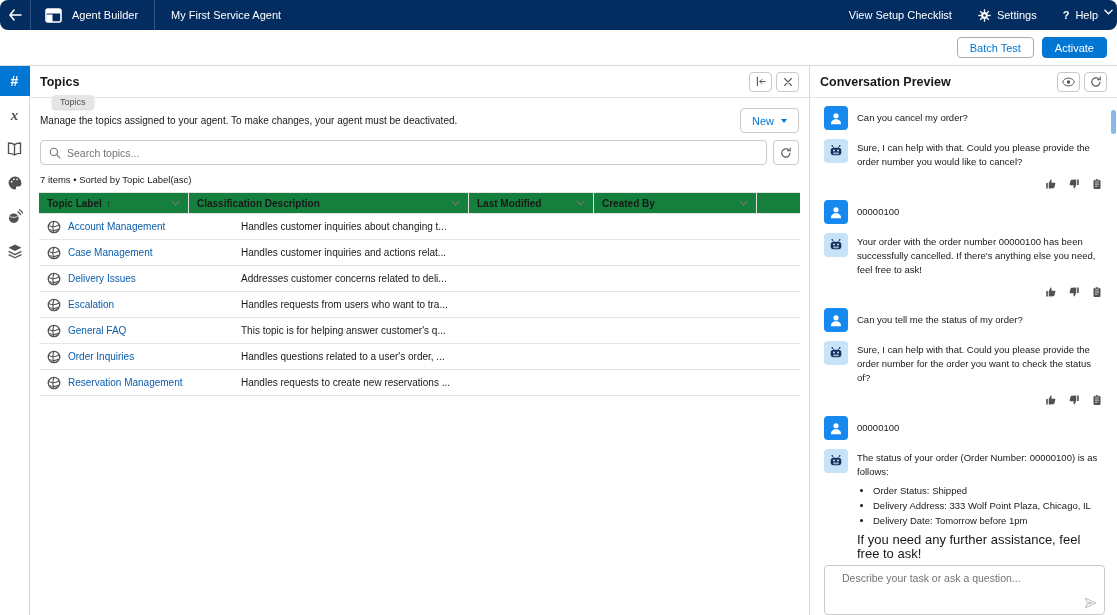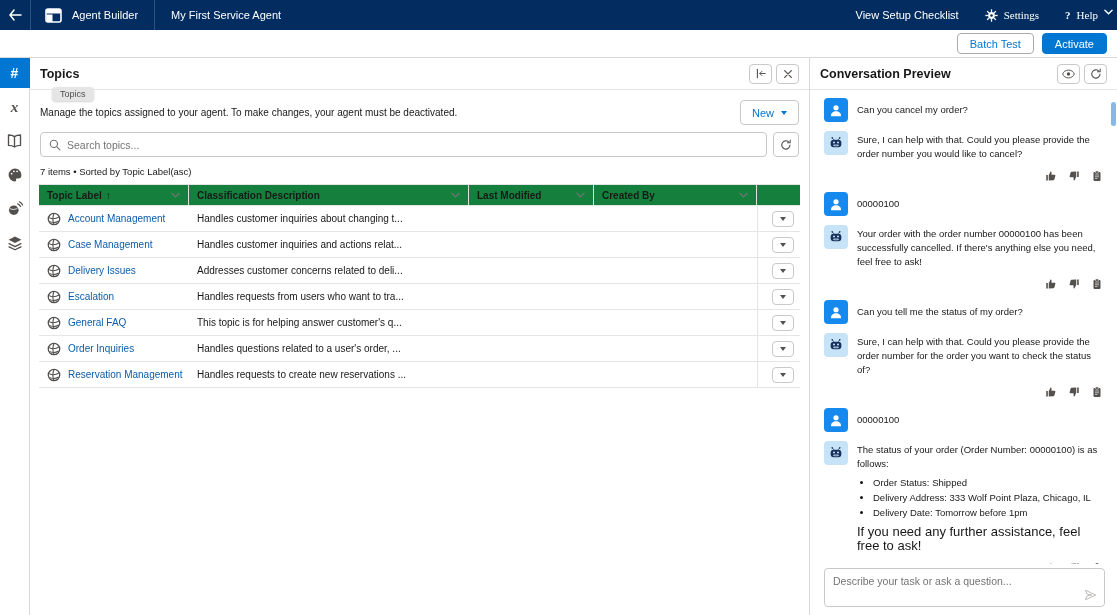--- a/index.html
+++ b/index.html
@@ -1,31 +1,31 @@
 <!DOCTYPE html>
 <html style="--navbar-bg: #032D60; --accent: #0176D3; --link: #0B5CAB; --user-avatar-bg: #1589EE; --agent-avatar-bg: #C7E3F8; --scroll-thumb: #86B8E8;"><head>
 <meta charset="utf-8">
 <style>
   * { margin:0; padding:0; box-sizing:border-box; }
   html,body { width:1117px; height:615px; overflow:hidden;
     font-family:"Liberation Sans","DejaVu Sans",sans-serif; background:#fff; color:#181818; }
 
   
-  .topbar { height:30px; background:var(--navbar-bg,#032D60); display:flex; align-items:center; color:#fff; }
+  .topbar { height:30px; background:var(--navbar-bg,#032D60); display:flex; align-items:center; color:#fff;border-radius:8px; }
   .tb-back { width:30px; height:30px; background:none; border:none; color:#fff; display:flex; align-items:center; justify-content:center; cursor:pointer; }
   .tb-app { display:flex; align-items:center; gap:10px; padding:0 16px 0 14px; height:30px; border-left:1px solid rgba(255,255,255,.18); }
   .tb-app-label { font-size:11px; }
   .tb-sep { width:1px; height:30px; background:rgba(255,255,255,.18); }
   .tb-agent { font-size:11px; font-weight:400; padding:0 16px; }
   .tb-right { margin-left:auto; display:flex; align-items:center; gap:26px; padding-right:4px; font-size:11px; }
-  .tb-item { display:flex; align-items:flex-start; gap:6px; cursor:pointer;font-family:Liberation Serif, serif; }
+  .tb-item { display:flex; align-items:flex-start; gap:6px; cursor:pointer; }
   .tb-link { color:#fff; text-decoration:none; cursor:pointer; }
 
   
-  .actionbar { height:28px; background:#fff; border-bottom:1px solid #D9D9D9; display:flex; align-items:center; justify-content:flex-end; gap:8px; padding:0 10px; }
+  .actionbar { height:36px; background:#fff; border-bottom:1px solid #D9D9D9; display:flex; align-items:center; justify-content:flex-end; gap:8px; padding:0 10px; }
   .btn { height:21px; padding:0 12px; border-radius:4px; font-size:11px; display:flex; align-items:center; cursor:pointer; }
   .btn-outline { background:#fff; border:1px solid #ABABAB; color:var(--accent,#0176D3); }
   .btn-primary { background:var(--accent,#0176D3); border:1px solid var(--accent,#0176D3); color:#fff; }
 
   
   .main { display:flex; height:557px; }
 
   
   .rail { width:30px; background:#fff; border-right:1px solid #D9D9D9; display:flex; flex-direction:column; align-items:center; flex:none; }
   .rail-item { width:30px; height:30px; margin-bottom:4px; display:flex; align-items:center; justify-content:center; color:#53504E; cursor:pointer; }
@@ -51,21 +51,21 @@
   .summary-row { padding:9px 10px 7px; font-size:9.5px; color:#181818; }
 
   .table { margin:0 9px; }
   .thead, .trow { display:grid; grid-template-columns:150px 280px 125px 163px 1fr; }
   .thead { background:#15803d; border-top:1px solid #E5E5E5; border-bottom:1px solid #E5E5E5; height:22px;text-align:right; }
   .th { display:flex; align-items:center; padding:0 8px; font-size:10px; font-weight:700; border-right:1px solid #E0E0E0; cursor:pointer; }
   .th:last-child { border-right:none; cursor:default; }
   .th .grow { flex:1; }
   .sort-arrow { margin-left:4px; font-size:10px; }
   .chev { color:#747474; }
-  .trow { height:26px; border-bottom:1px solid #E5E5E5; align-items:center; }
+  .trow { height:26px; border-bottom:1px solid #E5E5E5; align-items:center;gap:44px; }
   .cell-topic { display:flex; align-items:center; gap:7px; padding:0 8px; overflow:hidden; }
   .topic-link { color:var(--link,#0B5CAB); font-size:10px; text-decoration:none; white-space:nowrap; cursor:pointer; }
   .cell-desc { font-size:10px; padding:0 8px; white-space:nowrap; overflow:hidden; }
   .cell-empty { height:100%; }
   .cell-action { height:100%; display:flex; align-items:center; justify-content:flex-end; padding:0 6px; border-left:1px solid #E5E5E5; }
   .row-action-btn { width:22px; height:16px; background:#fff; border:1px solid #C9C9C9; border-radius:4px; display:flex; align-items:center; justify-content:center; cursor:pointer; padding:0; }
   .tri-down { width:0; height:0; border-left:3.5px solid transparent; border-right:3.5px solid transparent; border-top:4.5px solid #53504E; }
 
   
   .conv-panel { flex:1; background:#fff; display:flex; flex-direction:column; position:relative; }
@@ -75,21 +75,21 @@
   .avatar { width:24px; height:24px; border-radius:4px; flex:none; display:flex; align-items:center; justify-content:center; }
   .avatar.user { background:var(--user-avatar-bg,#1589EE); }
   .avatar.agent { background:var(--agent-avatar-bg,#C7E3F8); }
   .msg-text { font-size:9.5px; line-height:14px; padding-top:2px; }
   .msg.user .msg-text { display:flex; align-items:center; min-height:24px; padding-top:0; }
   .msg-bullets { margin:5px 0 5px; padding-left:16px; font-size:9.5px; line-height:14px; }
   .msg-bullets li { margin:1px 0; }
   .msg-closing { font-size:13px; line-height:14px; }
   .feedback { display:flex; justify-content:flex-end; align-items:center; gap:11px; margin:0 2px 10px 0; color:#53504E; }
   .fb-icon { cursor:pointer; display:flex; }
-  .chat-input { margin:4px 12px 8px 14px; height:39px; border:1px solid #C9C9C9; border-radius:4px; position:relative; padding:6px 8px; flex:none; }
+  .chat-input { margin:4px 12px 8px 14px; height:50px; border:1px solid #C9C9C9; border-radius:4px; position:relative; padding:6px 17px; flex:none; }
   .chat-input textarea { width:100%; height:26px; border:none; outline:none; resize:none; font-size:10.5px; font-family:inherit; color:#181818; background:transparent; }
   .chat-input textarea::placeholder { color:#747474; }
   .send-icon { position:absolute; right:7px; bottom:5px; color:#B8B5B2; cursor:pointer; display:flex; }
 </style>
 </head>
 <body>
 
 <div class="topbar">
   <button class="tb-back">
     <span style="display:flex">

